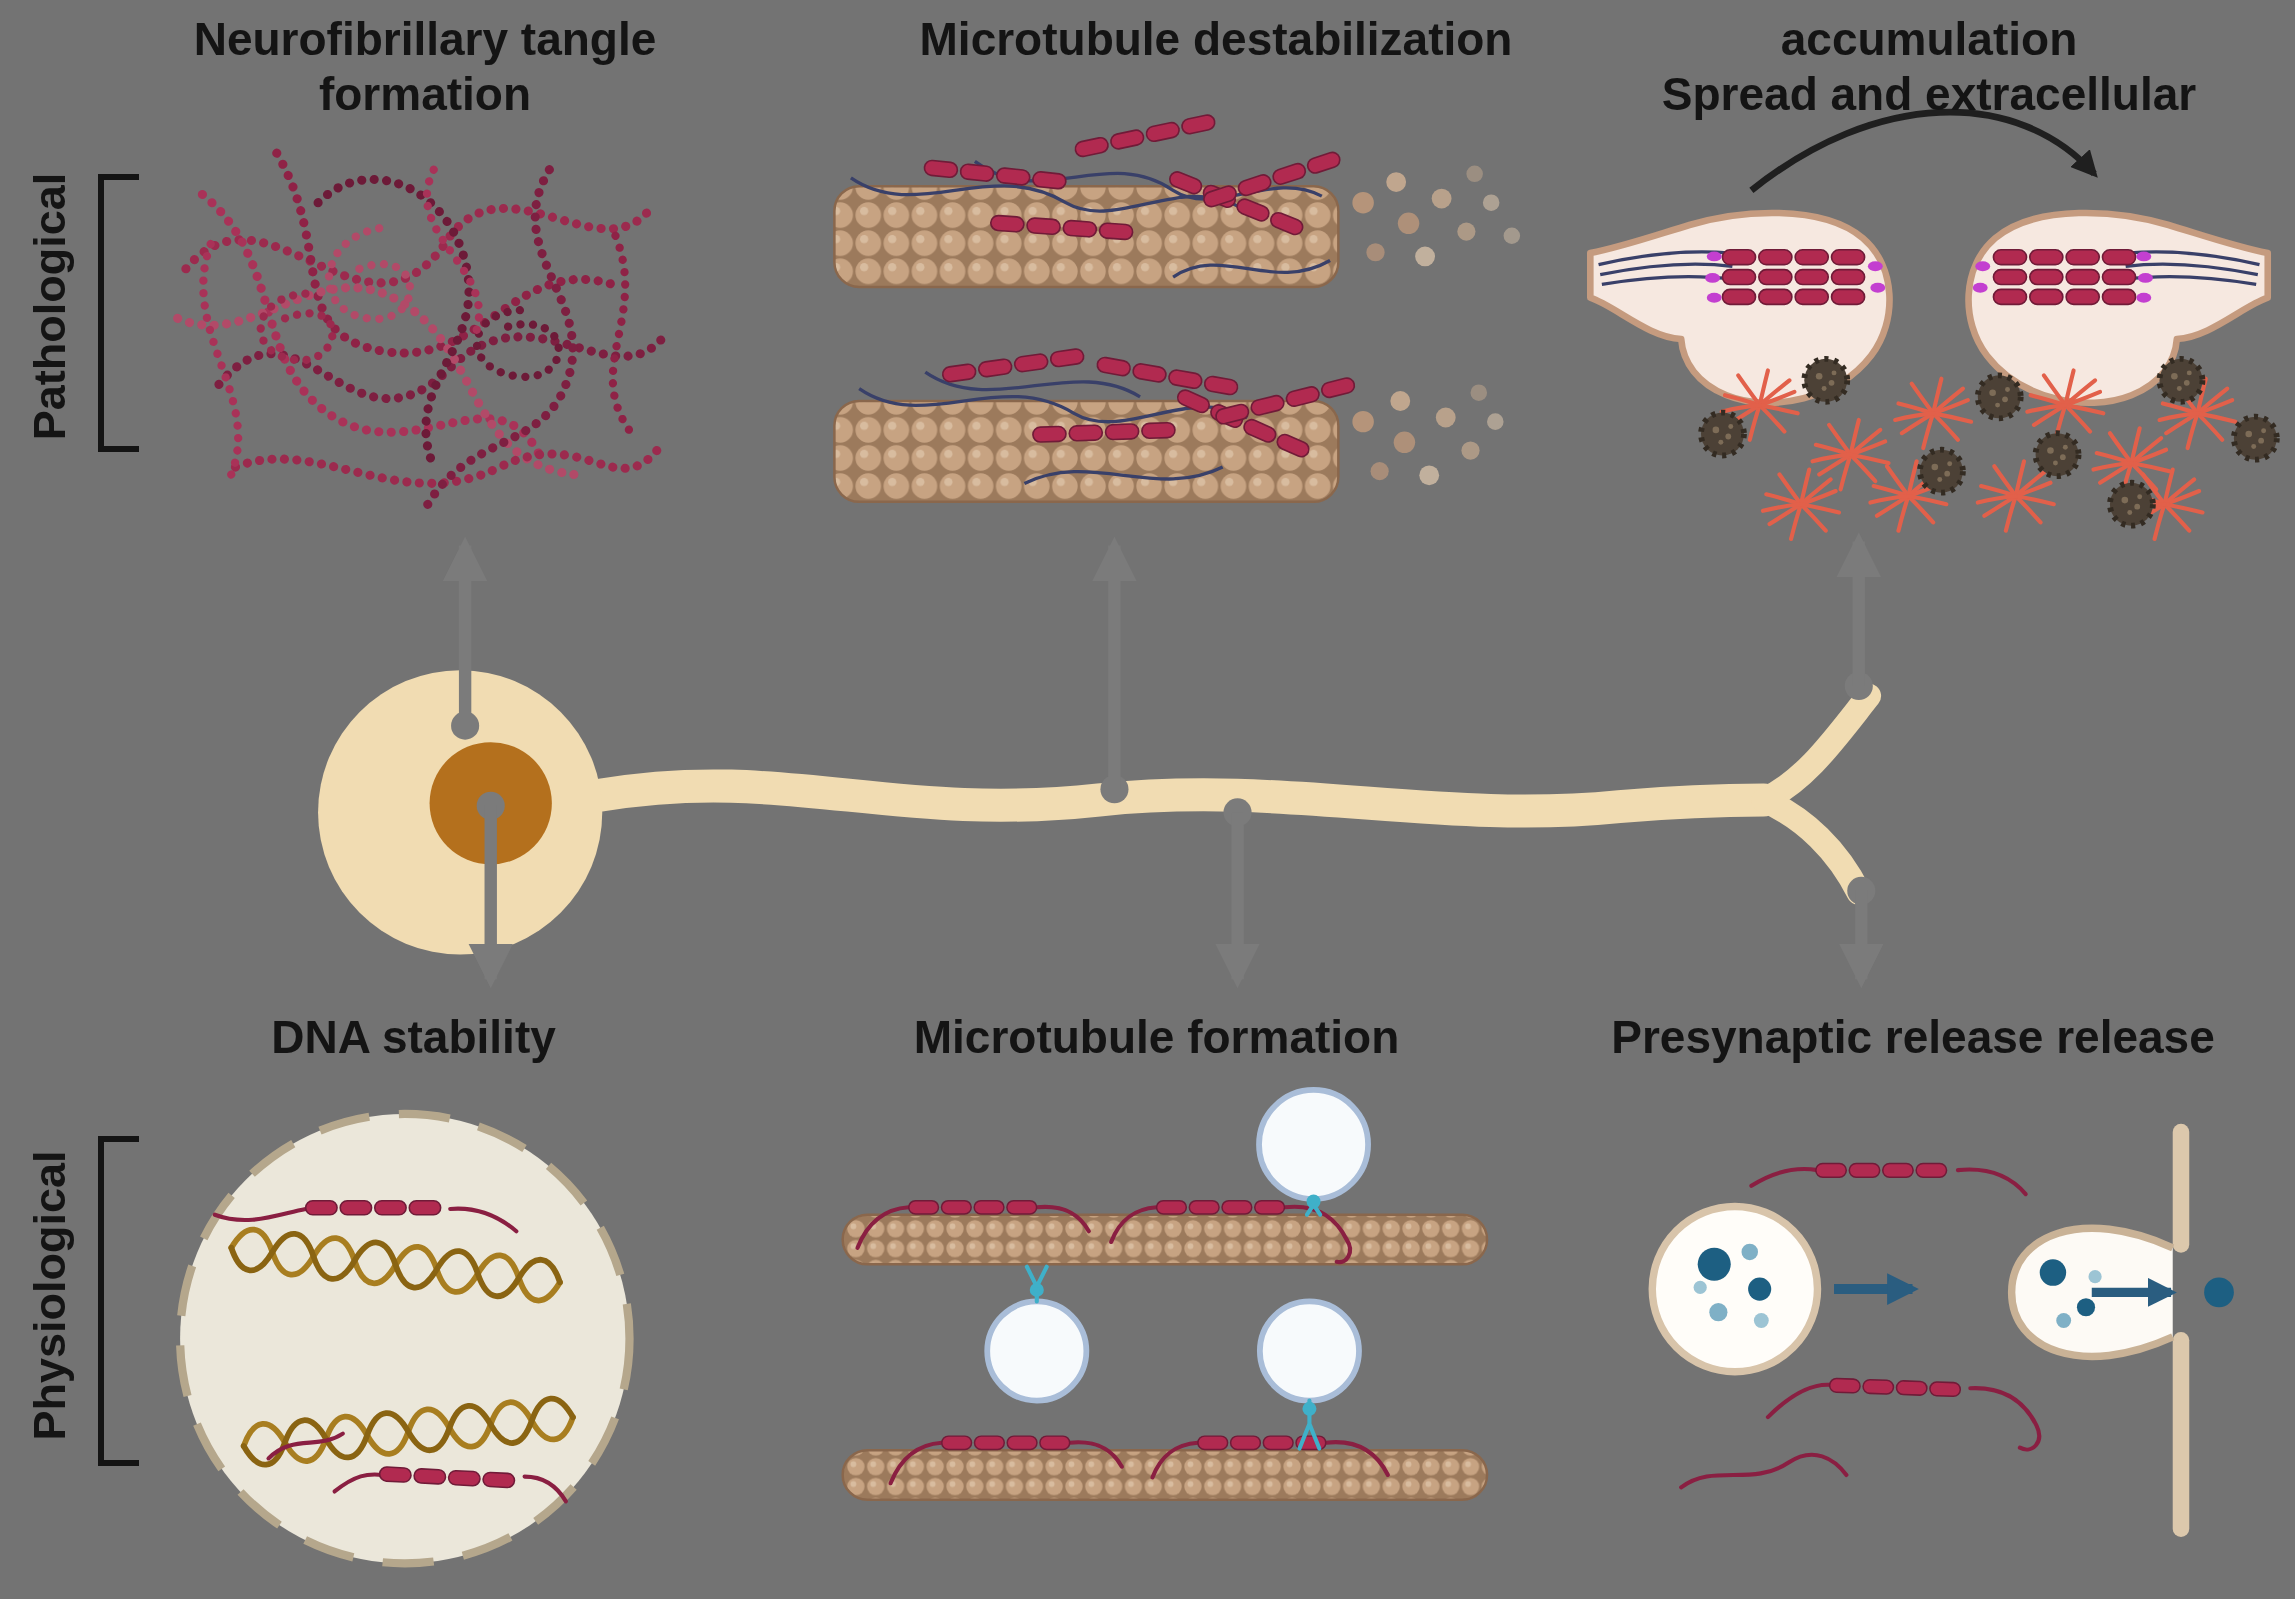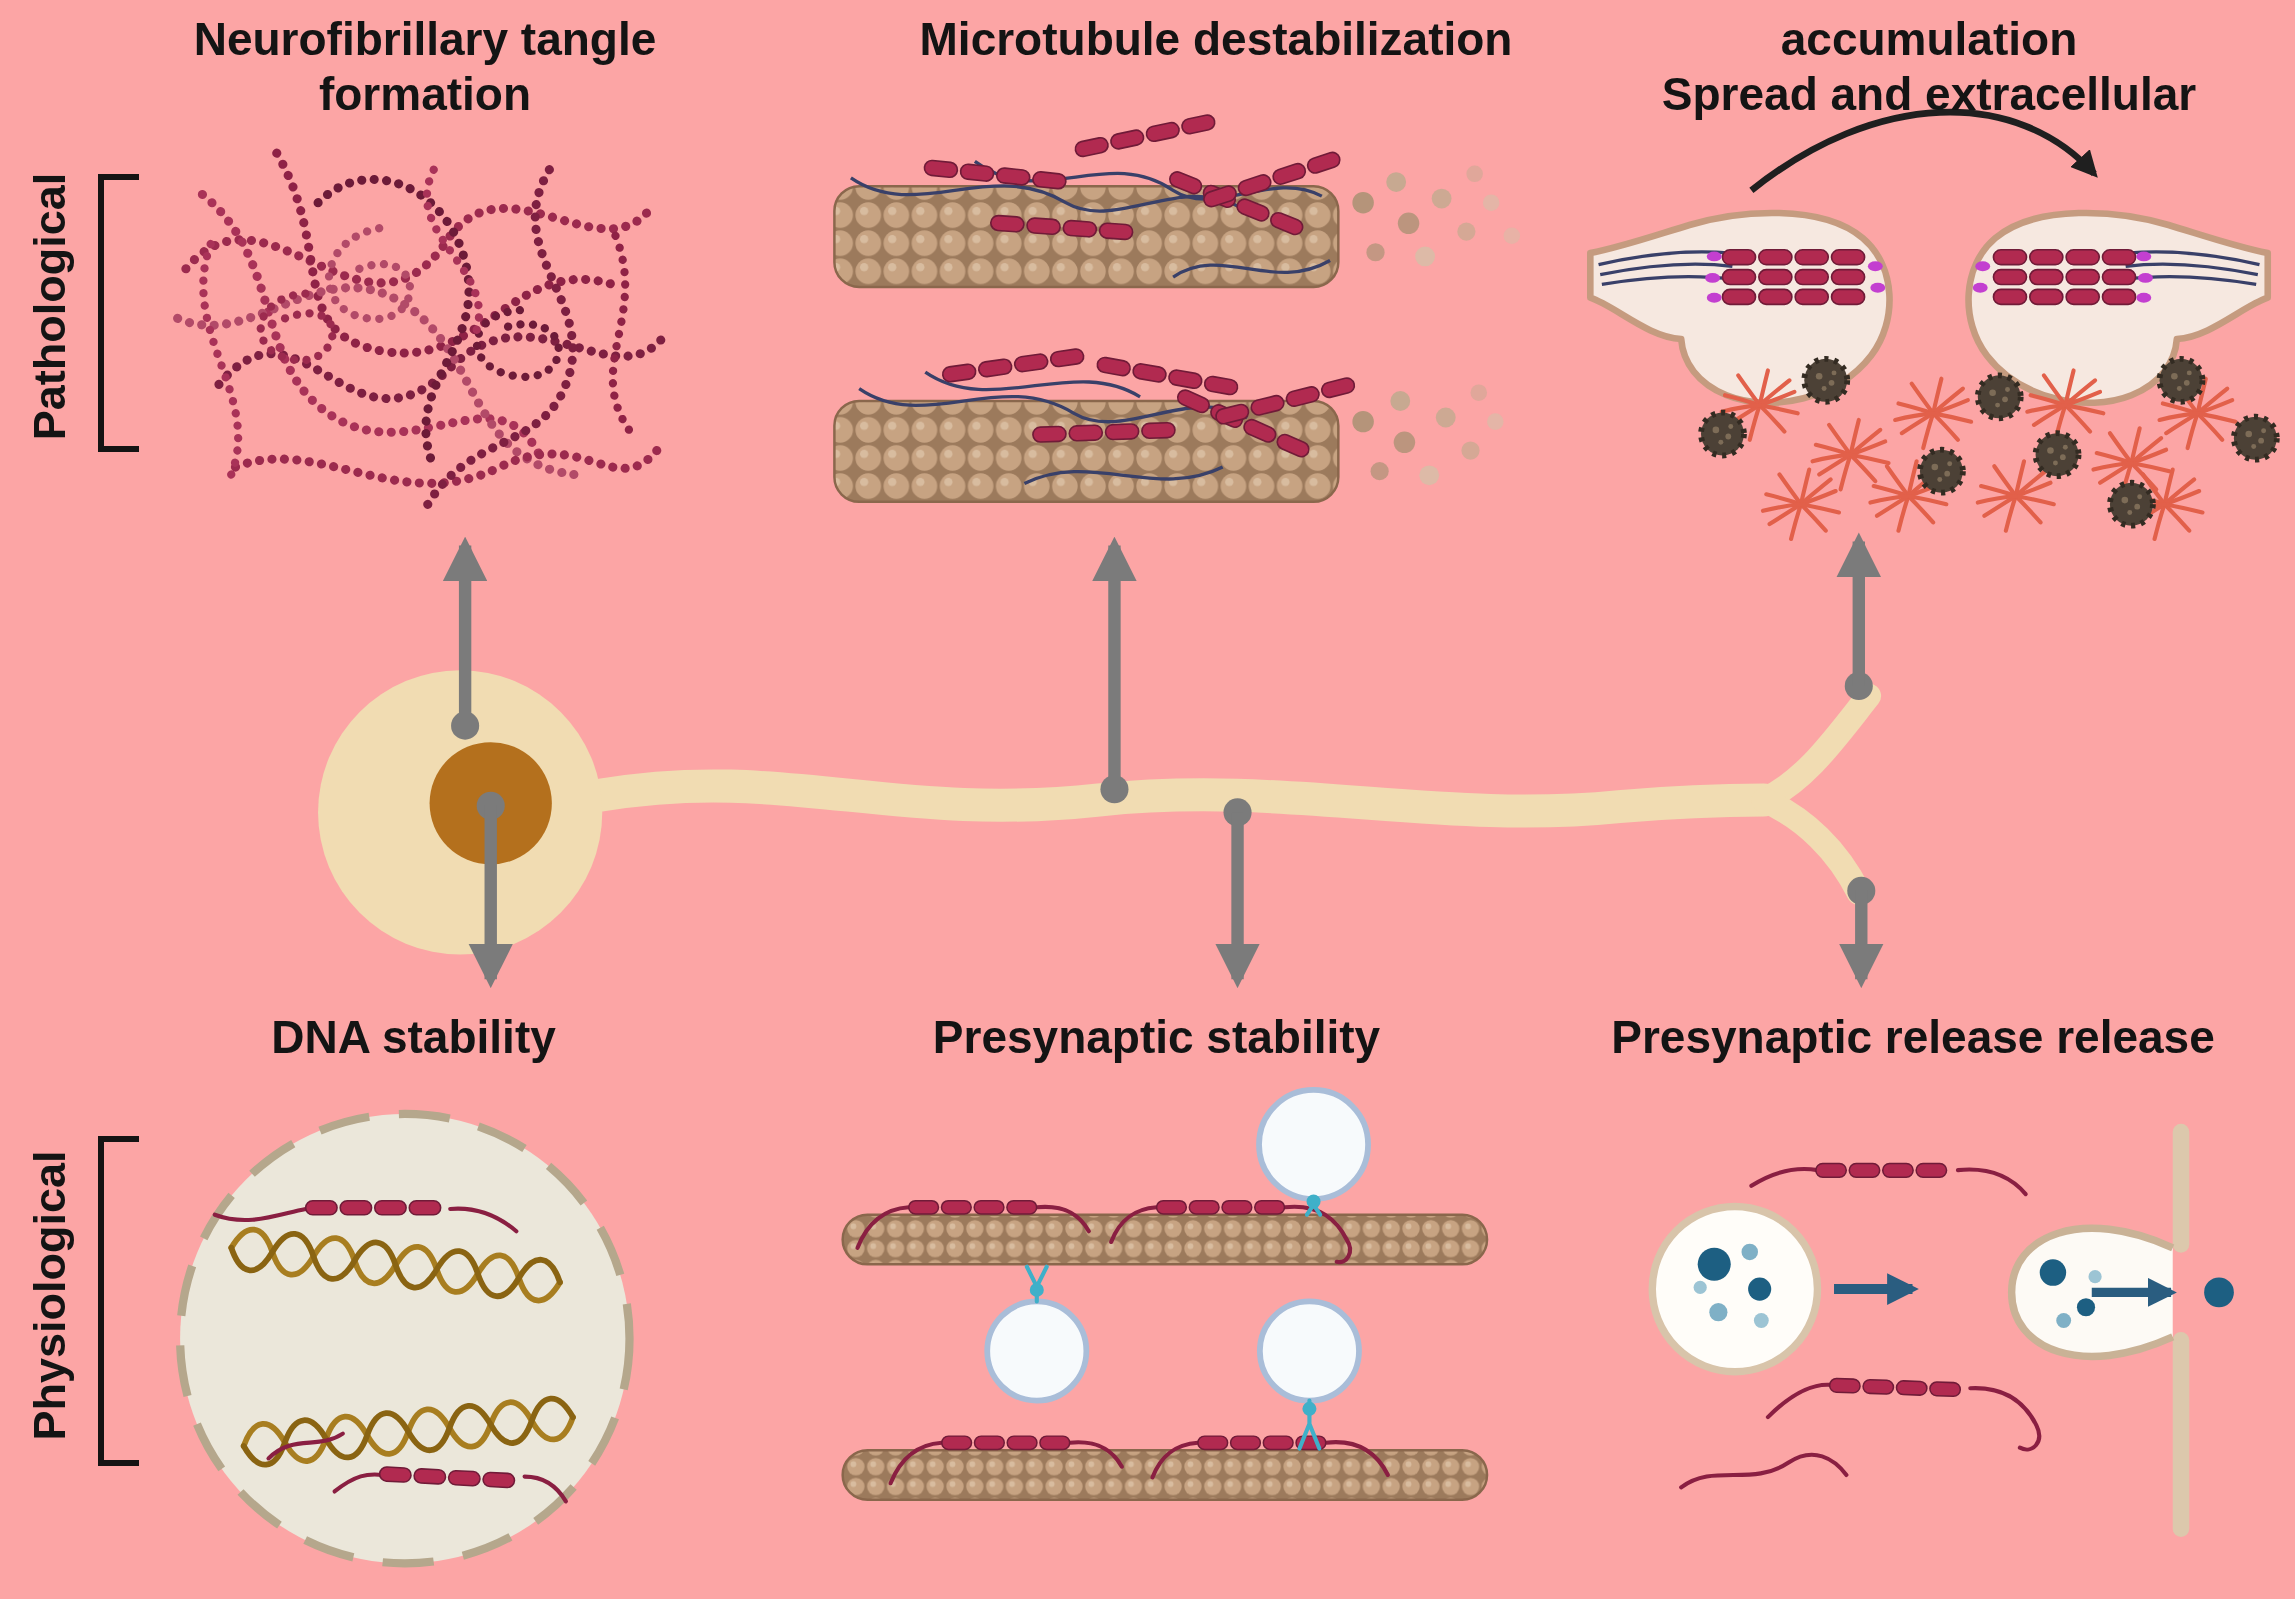--- a/index.html
+++ b/index.html
@@ -1,16 +1,16 @@
 <!DOCTYPE html>
 <html style="font-size:13.2px"><head>
 <meta charset="utf-8">
 <style>
   html,body{margin:0;padding:0;background:#ffffff;}
-  #canvas{position:relative;width:2295px;height:1600px;background:#fca5a5;overflow:hidden;
+  #canvas{position:relative;width:2295px;height:1600px;background:#737373;overflow:hidden;
           font-family:"Liberation Sans",sans-serif;}
   #art{position:absolute;left:0;top:0;}
   .title{position:absolute;text-align:center;font-weight:bold;font-size:46px;line-height:1.2;color:#141414;}
   .side-label{position:absolute;width:347px;height:55px;text-align:center;font-weight:bold;
               font-size:45px;color:#141414;transform:rotate(-90deg);}
   .bracket{position:absolute;width:35px;border-left:6.6px solid #141414;
            border-top:6.6px solid #141414;border-bottom:6.6px solid #141414;}
 </style>
 </head>
 <body>
@@ -313,21 +313,21 @@
   <div class="title" style="left:1611px;top:11.6px;width:636px">
     <div>accumulation</div>
     <div>Spread and extracellular</div>
   </div>
 
   <div class="title" style="left:116px;top:1010px;width:595px">
     <div>DNA stability</div>
   </div>
 
   <div class="title" style="left:859px;top:1010px;width:595px">
-    <div>Presynaptic stability</div>
+    <div>Microtubule formation</div>
   </div>
 
   <div class="title" style="left:1595px;top:1010px;width:636px">
     <div>Presynaptic release release</div>
   </div>
 
   <div class="side-label" style="left:-122px;top:279px">Pathological</div>
   <div class="bracket" style="left:98px;top:174px;height:266px"></div>
 
   <div class="side-label" style="left:-122px;top:1268px">Physiological</div>

